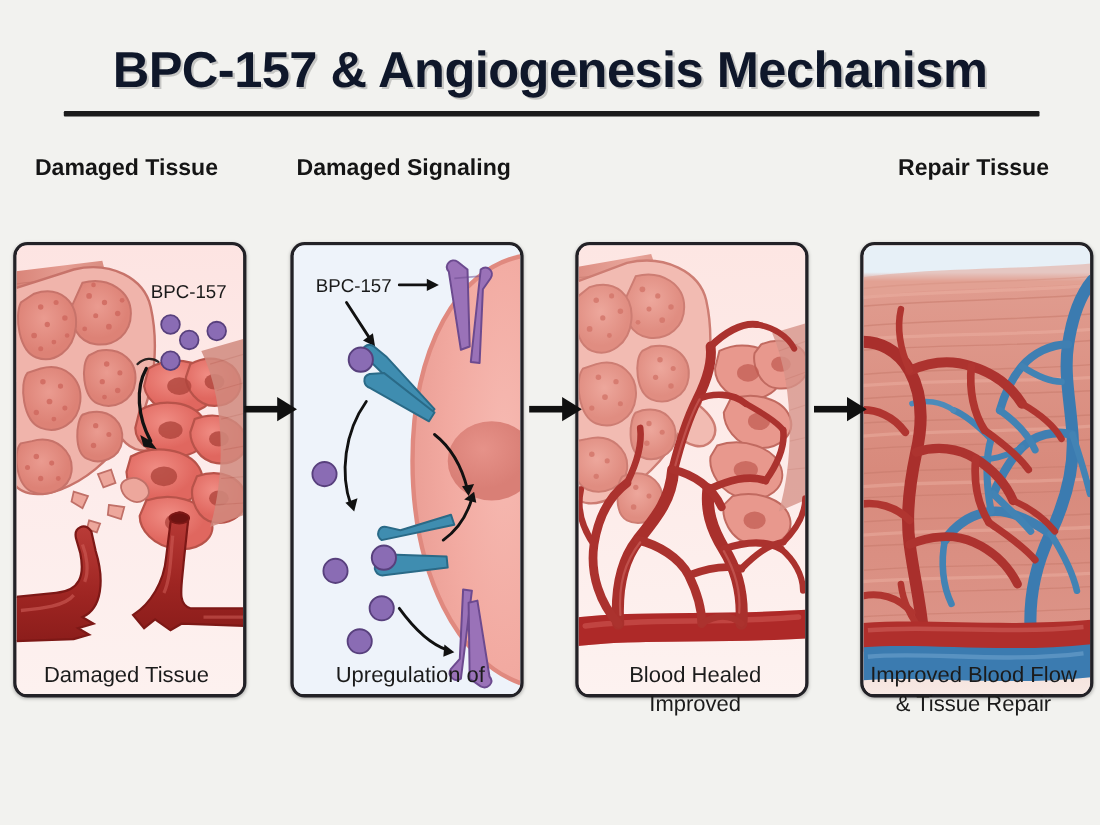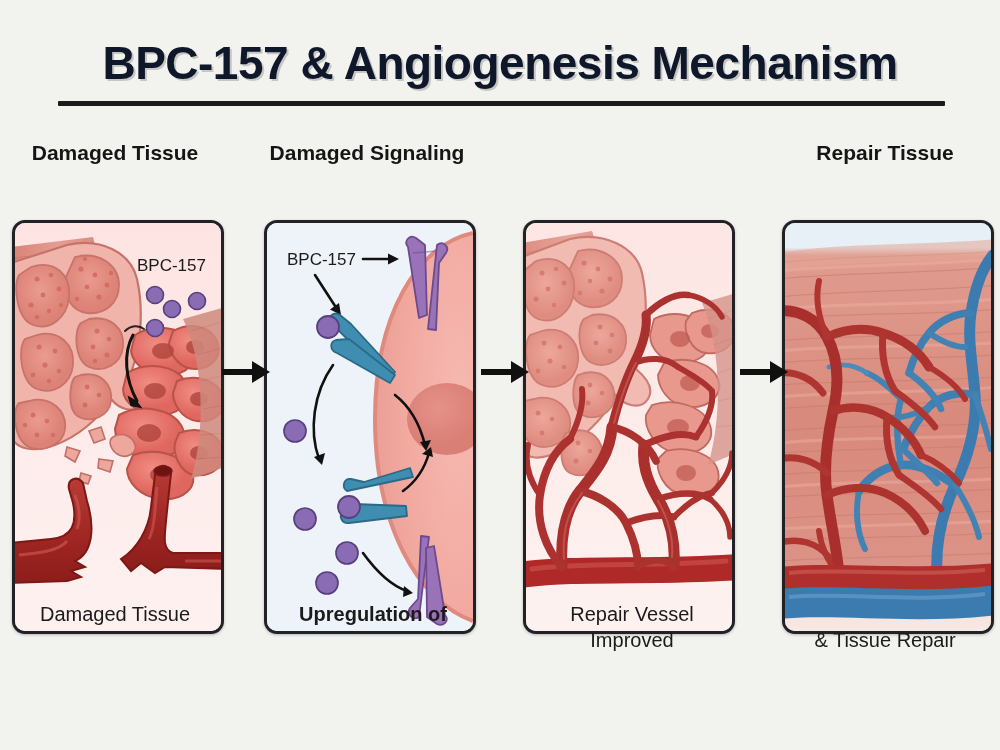--- a/index.html
+++ b/index.html
@@ -604,25 +604,25 @@
         <g fill="#101010">
       <rect x="0" y="11" width="33" height="6"></rect>
       <path d="M30 3 L48 14 L30 25 Z"></path>
     </g>
       </svg>
   </div>
 
   <div class="caption" style="left:-5px;">
     <span>Damaged Tissue</span>
   </div>
-  <div class="caption" style="left:253px;font-weight:bold;">
+  <div class="caption" style="left:253px;">
     <span>Upregulation of</span><br>
   </div>
   <div class="caption" style="left:512px;">
-    <span>Repair Vessel</span><br>
+    <span>Blood Healed</span><br>
     <span>Improved</span>
   </div>
   <div class="caption" style="left:765px;">
-    <br>
+    <span>Improved Blood Flow</span><br>
     <span>&amp; Tissue Repair</span>
   </div>
 
 </div>
 
 </body></html>

